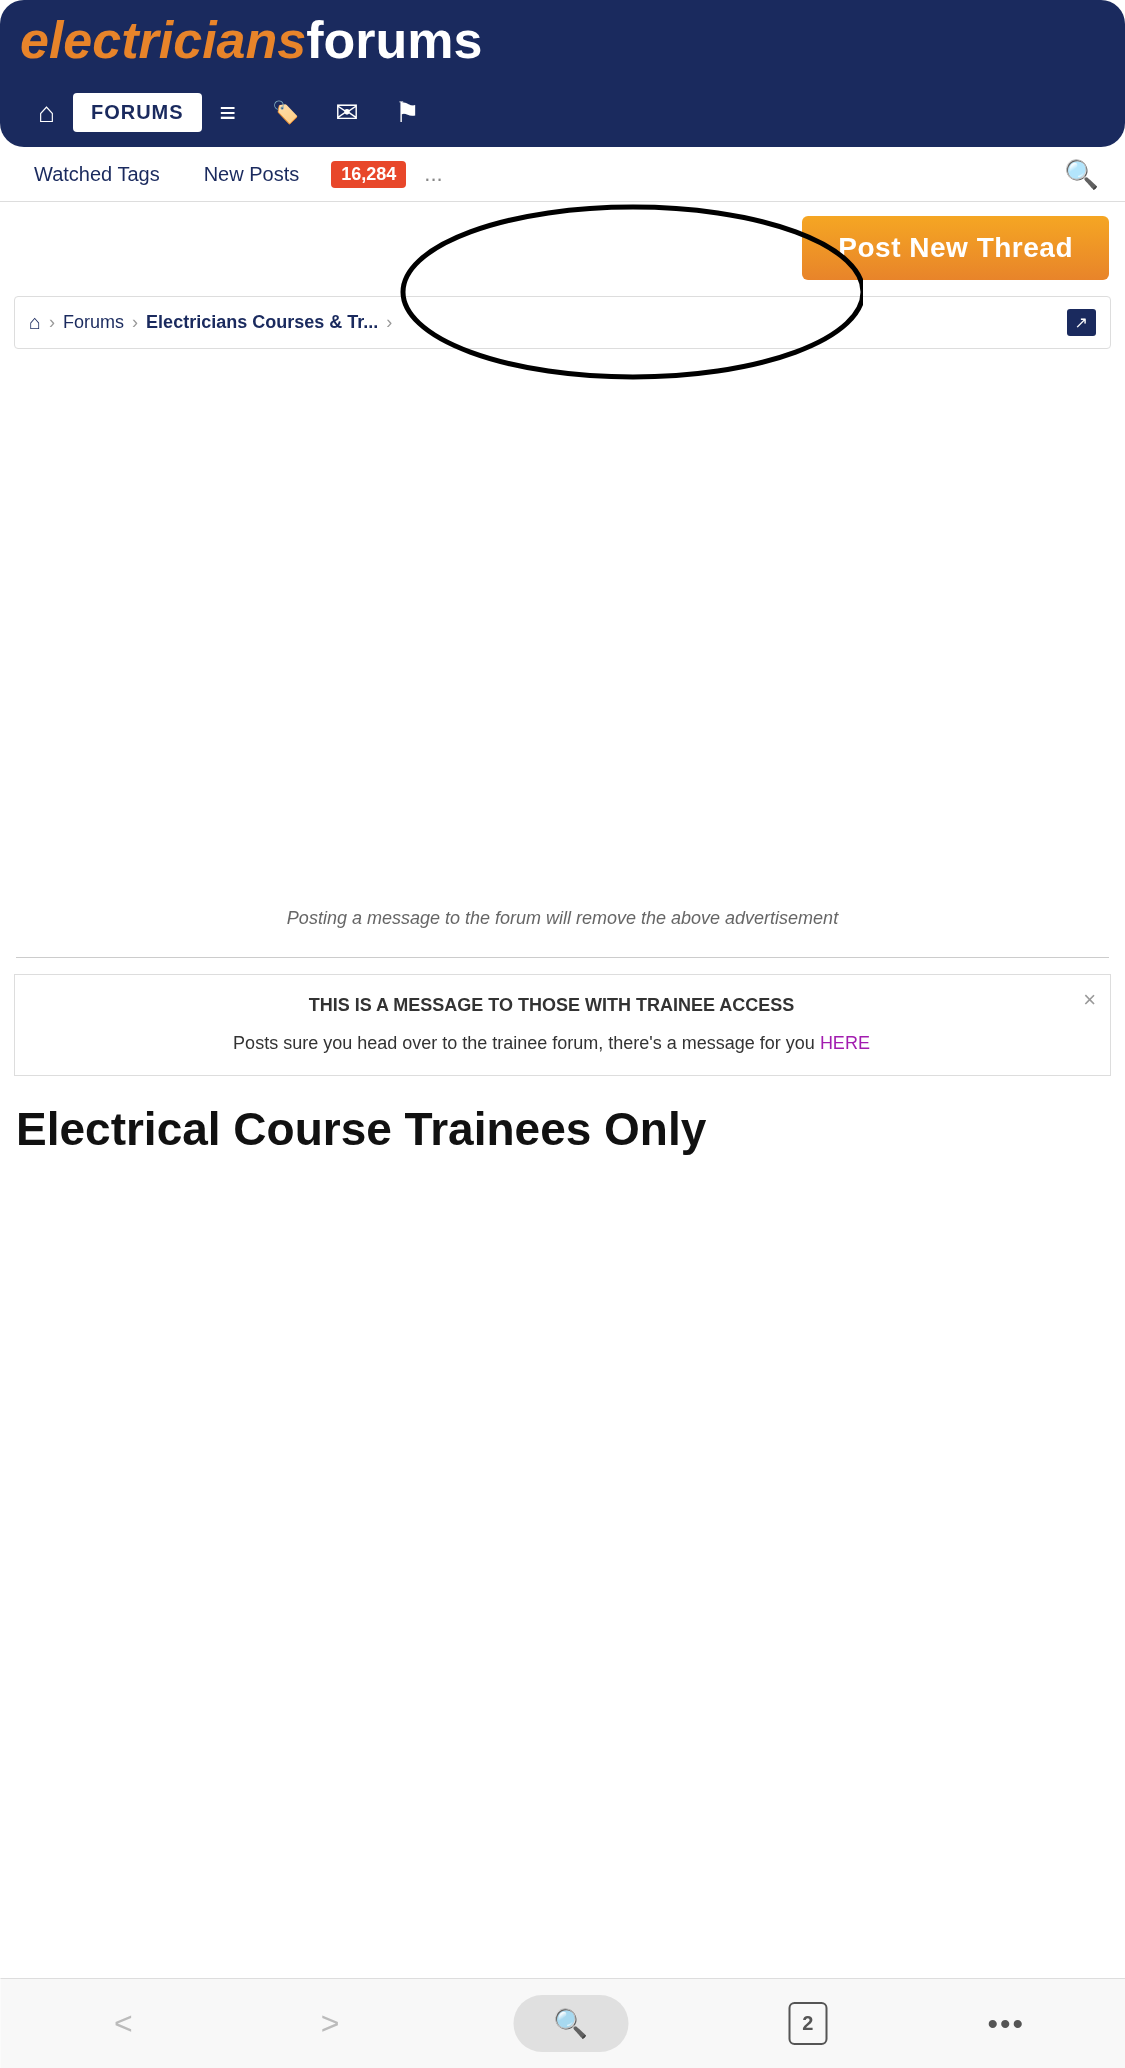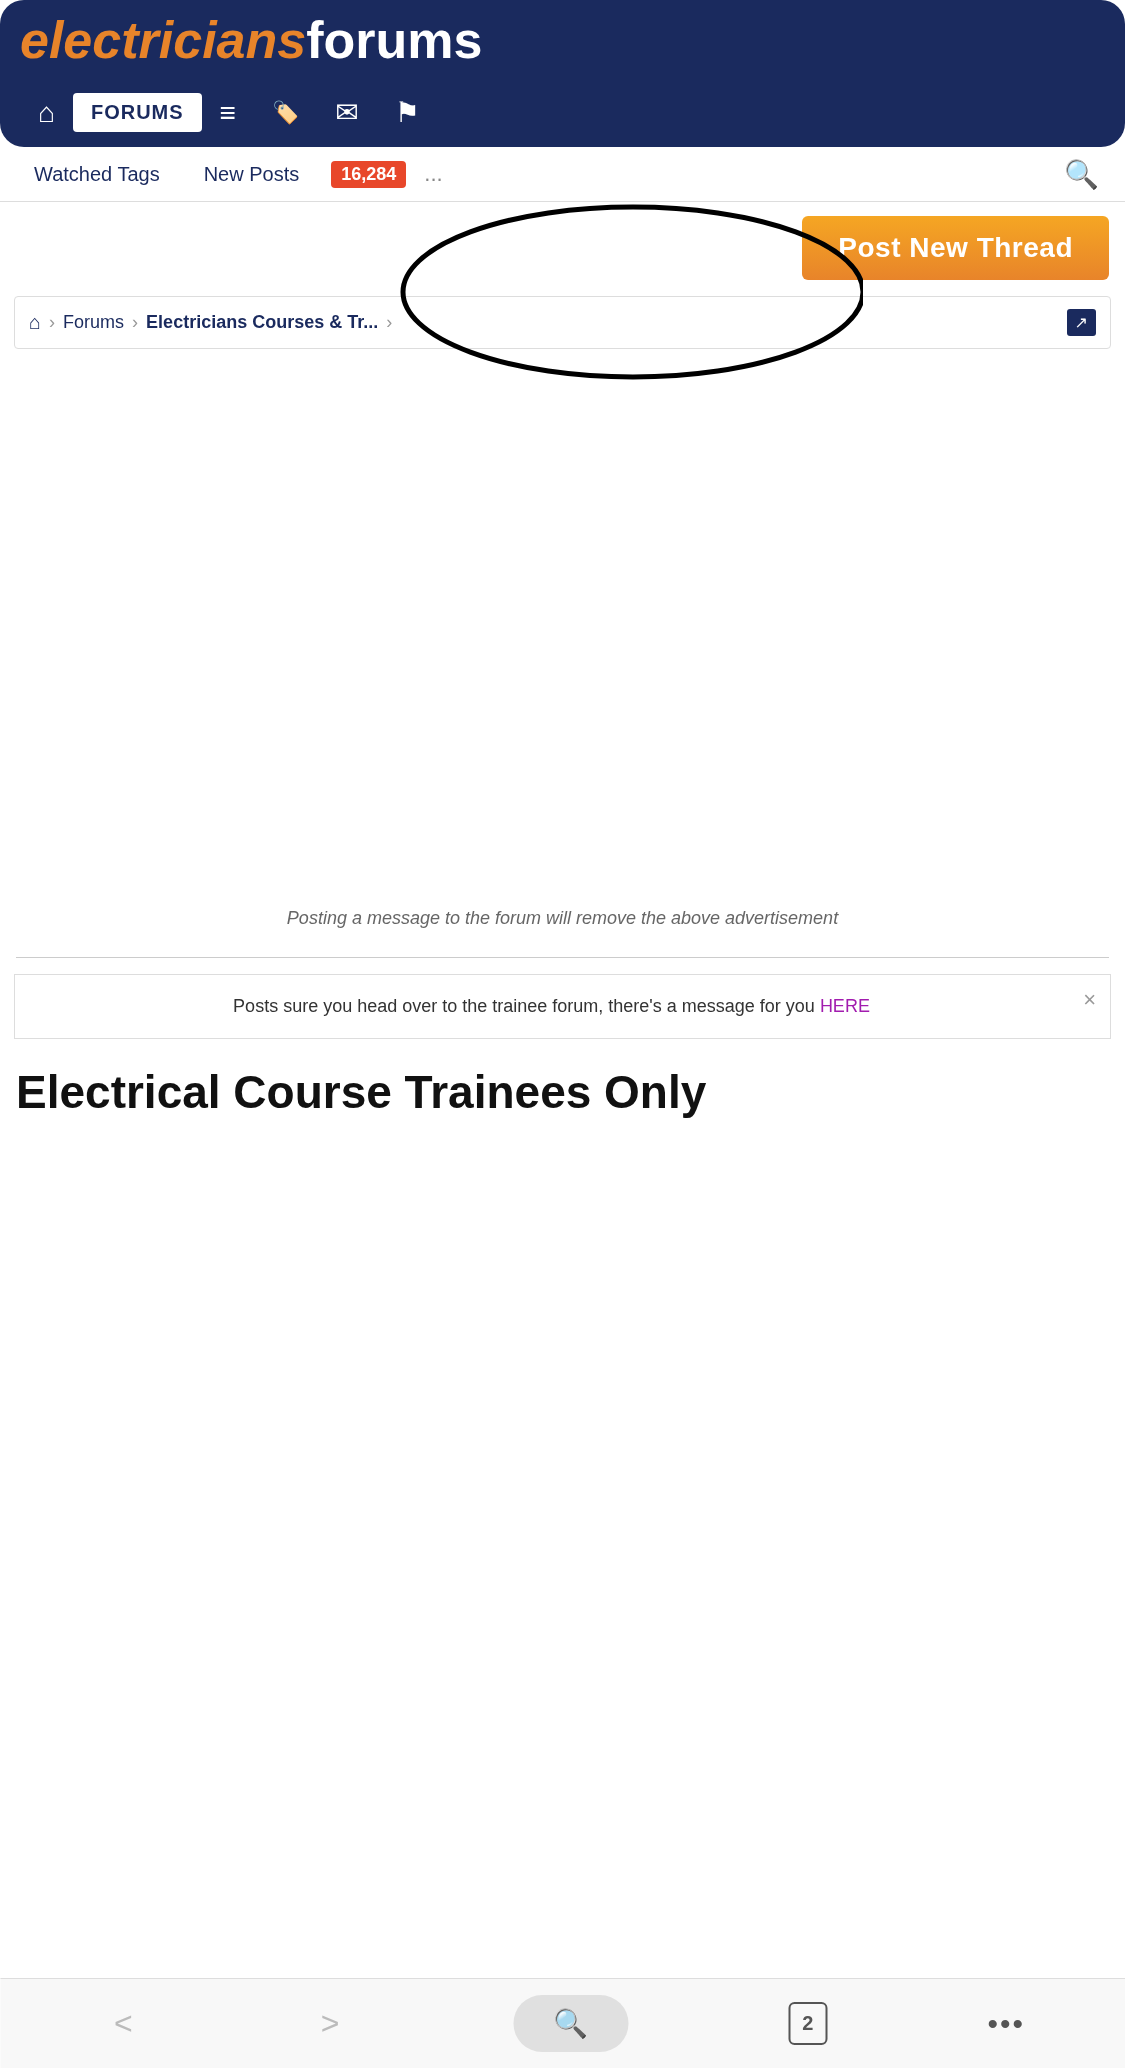--- a/index.html
+++ b/index.html
@@ -352,20 +352,21 @@
   <span class="breadcrumb-arrow">↗</span>
 </div>
 
 <div class="ad-area">
   <p class="ad-notice">Posting a message to the forum will remove the above advertisement</p>
 </div>
 
 <hr class="divider">
 
 <div class="message-box">
+  <p class="message-box-title">THIS IS A MESSAGE TO THOSE WITH TRAINEE ACCESS</p>
   <button class="message-box-close">×</button>
   <p class="message-box-text">
     <span>Posts sure you head over to the trainee forum, there's a message for you</span>
     <a class="message-box-link">HERE</a>
   </p>
 </div>
 
 <h1 class="page-title">Electrical Course Trainees Only</h1>
 
 <nav class="bottom-nav">

